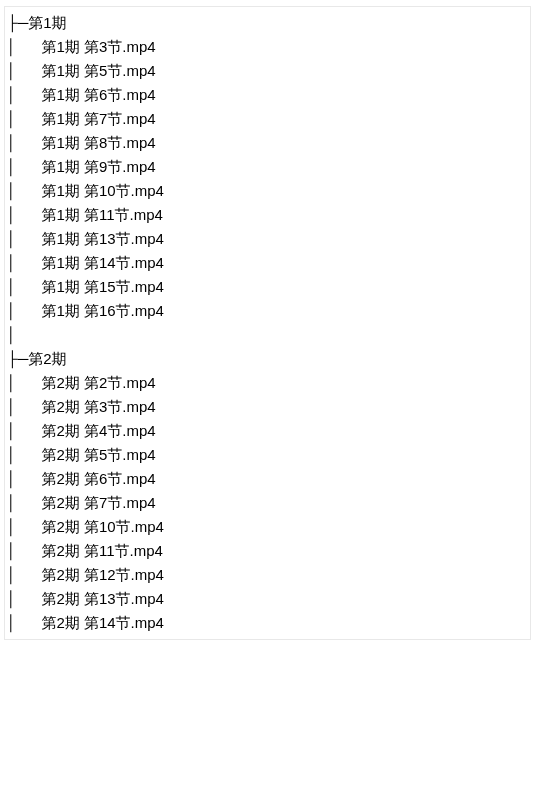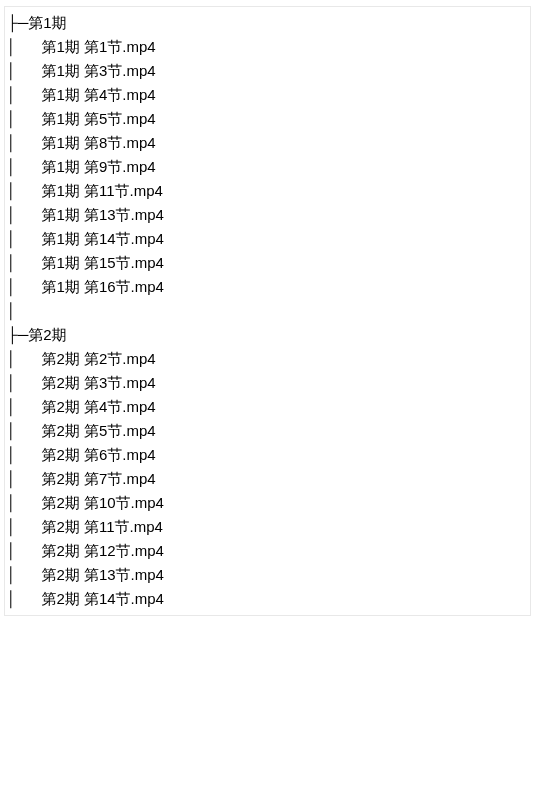--- a/index.html
+++ b/index.html
@@ -31,26 +31,27 @@
     .file-label {
       display: inline;
     }
   </style>
 </head>
 <body>
 
 <div class="container">
   <div id="tree-root">
       <div class="tree-line"><span>├─</span><span class="folder-label">第1期</span></div>
-      <div class="tree-line"><span>│      </span><span class="file-label">第1期 第1节.mp4</span></div>
       <div class="tree-line"><span>│      </span><span class="file-label">第1期 第3节.mp4</span></div>
-      <div class="tree-line"><span>│      </span><span class="file-label">第1期 第4节.mp4</span></div>
       <div class="tree-line"><span>│      </span><span class="file-label">第1期 第5节.mp4</span></div>
+      <div class="tree-line"><span>│      </span><span class="file-label">第1期 第6节.mp4</span></div>
+      <div class="tree-line"><span>│      </span><span class="file-label">第1期 第7节.mp4</span></div>
       <div class="tree-line"><span>│      </span><span class="file-label">第1期 第8节.mp4</span></div>
       <div class="tree-line"><span>│      </span><span class="file-label">第1期 第9节.mp4</span></div>
+      <div class="tree-line"><span>│      </span><span class="file-label">第1期 第10节.mp4</span></div>
       <div class="tree-line"><span>│      </span><span class="file-label">第1期 第11节.mp4</span></div>
       <div class="tree-line"><span>│      </span><span class="file-label">第1期 第13节.mp4</span></div>
       <div class="tree-line"><span>│      </span><span class="file-label">第1期 第14节.mp4</span></div>
       <div class="tree-line"><span>│      </span><span class="file-label">第1期 第15节.mp4</span></div>
       <div class="tree-line"><span>│      </span><span class="file-label">第1期 第16节.mp4</span></div>
       <div class="tree-line">│      </div>
       <div class="tree-line"><span>├─</span><span class="folder-label">第2期</span></div>
       <div class="tree-line"><span>│      </span><span class="file-label">第2期 第2节.mp4</span></div>
       <div class="tree-line"><span>│      </span><span class="file-label">第2期 第3节.mp4</span></div>
       <div class="tree-line"><span>│      </span><span class="file-label">第2期 第4节.mp4</span></div>

